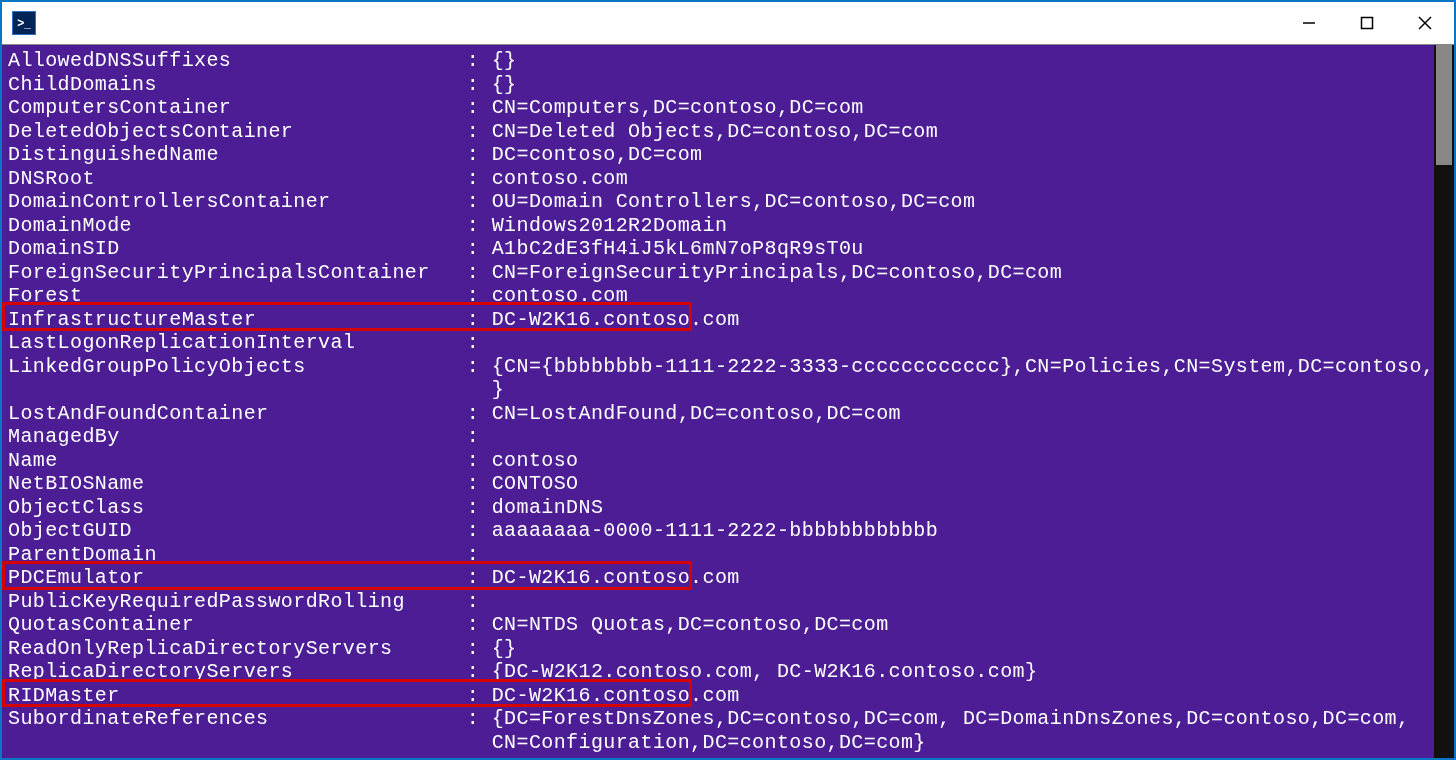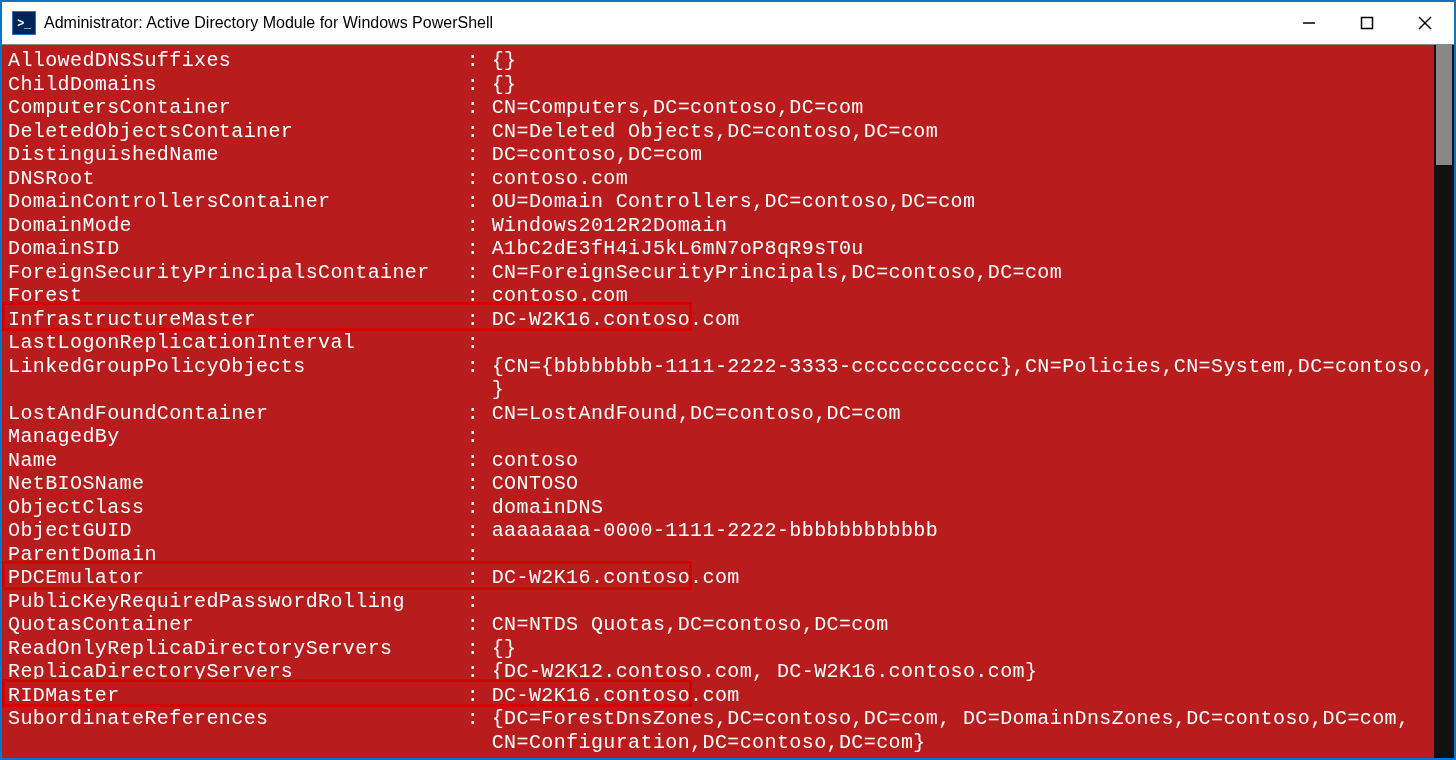--- a/index.html
+++ b/index.html
@@ -62,21 +62,21 @@
     font-size: 12px;
     border: 1px solid #2f70c0;
   }
   .content-wrap {
     flex: 1;
     display: flex;
     min-height: 0;
   }
   .terminal {
     flex: 1;
-    background: #b91c1c;
+    background: #4c1d95;
     color: #fff;
     font-size: 20px;
     line-height: 23.5px;
     padding: 4px 0 8px 6px;
     white-space: pre;
     position: relative;
     overflow: hidden;
     letter-spacing: 0.4px;
   }
   .scrollbar {
@@ -102,21 +102,20 @@
 </style>
 </head>
 <body>
 
 <div class="window">
   <div class="titlebar">
     <div class="left">
       <div class="ps-icon">
         <span>&gt;_</span>
       </div>
-      <span>Administrator: Active Directory Module for Windows PowerShell</span>
     </div>
     <div class="spacer"></div>
     <div class="win-btn">
       <svg width="14" height="14">
           <line x1="1" y1="7" x2="13" y2="7" stroke="#000" stroke-width="1.5"></line>
         </svg>
     </div>
     <div class="win-btn">
       <svg width="14" height="14">
           <rect x="1.5" y="1.5" width="11" height="11" fill="none" stroke="#000" stroke-width="1.5"></rect>

